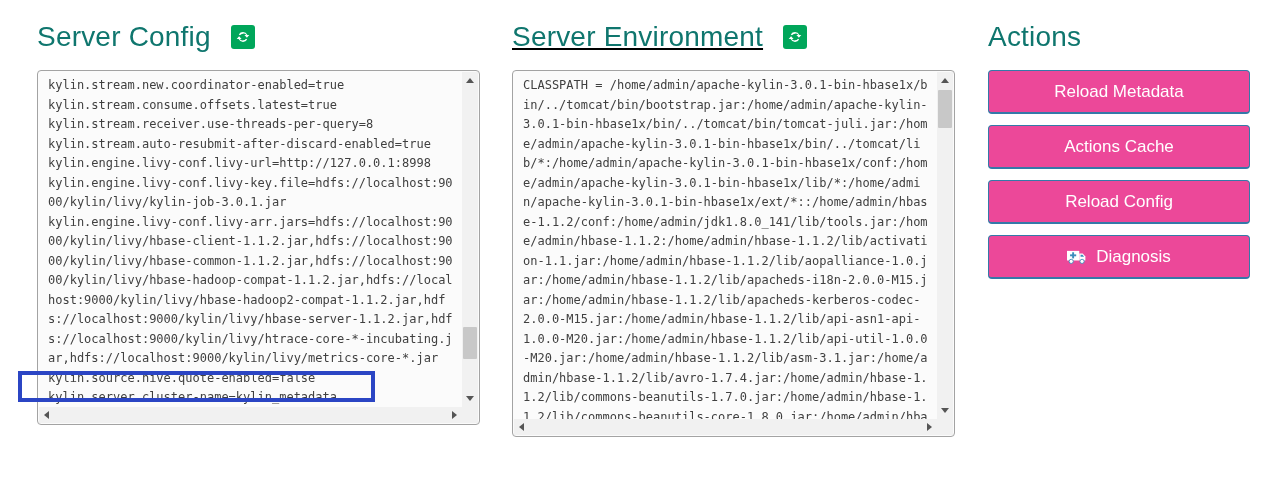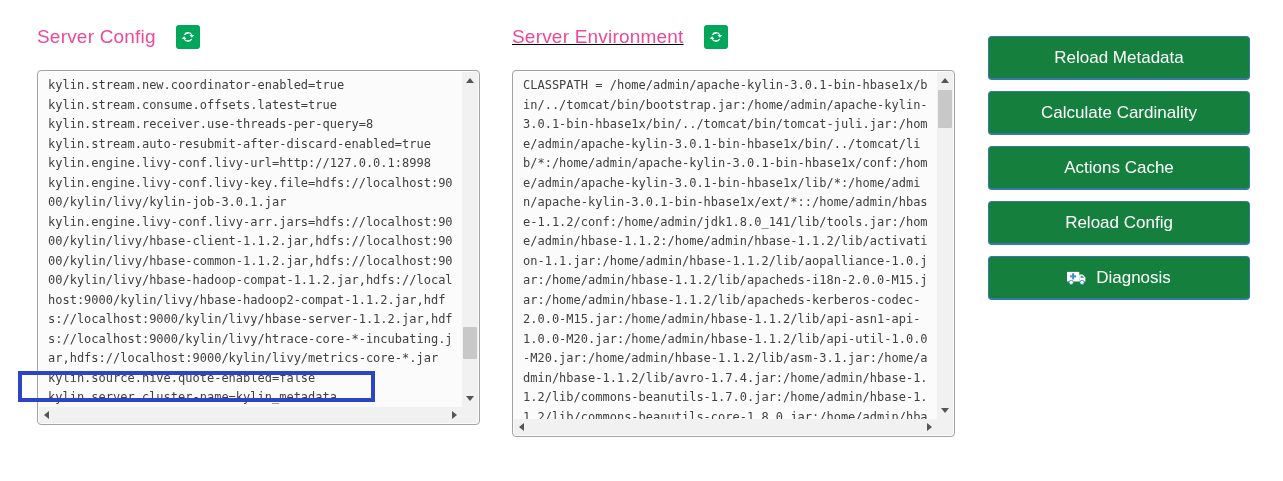--- a/index.html
+++ b/index.html
@@ -4,21 +4,21 @@
 <style>
   * { margin: 0; padding: 0; box-sizing: border-box; }
   html, body { width: 1283px; height: 481px; background: #ffffff; overflow: hidden; }
   body { font-family: "Liberation Sans", sans-serif; position: relative; }
 
   .panel { position: absolute; top: 20px; }
   .panel-config { left: 37px; width: 443px; }
   .panel-env { left: 512px; width: 443px; text-decoration: underline; }
   .panel-actions { left: 988px; width: 262px; }
 
-  .panel-title { font-size: 19px; font-weight: 400; color: #ec4899; letter-spacing: 0.2px;
+  .panel-title { font-size: 28px; font-weight: 400; color: #0f766e; letter-spacing: 0.2px;
                  display: flex; align-items: center; gap: 20px; height: 34px; }
 
   .refresh-btn { width: 24px; height: 24px; border: none; border-radius: 3px;
                  background: #00a65a; display: inline-flex; align-items: center;
                  justify-content: center; cursor: pointer; flex: 0 0 auto; }
   .refresh-btn svg { width: 14px; height: 14px; }
 
   .codebox { position: absolute; left: 0; top: 50px; width: 443px;
              background: #fbfbfb; border: 1px solid #a3a3a3; border-radius: 4px;
              overflow: hidden; }
@@ -42,21 +42,21 @@
   .arrow-up    { left: 4px; top: 6px;    border-left: 4px solid transparent; border-right: 4px solid transparent; border-bottom: 5px solid #555; }
   .arrow-down  { left: 4px; bottom: 6px; border-left: 4px solid transparent; border-right: 4px solid transparent; border-top: 5px solid #555; }
   .arrow-left  { left: 5px; top: 4px;    border-top: 4px solid transparent; border-bottom: 4px solid transparent; border-right: 5px solid #555; }
   .arrow-right { right: 5px; top: 4px;   border-top: 4px solid transparent; border-bottom: 4px solid transparent; border-left: 5px solid #555; }
   .vthumb { position: absolute; left: 1px; width: 14px; background: #c8c8c8; border-radius: 1px; }
   .vthumb-config { bottom: 48px; height: 32px; }
   .vthumb-env { top: 18px; height: 38px; }
 
   .action-btn { display: flex; align-items: center; justify-content: center; gap: 8px;
                 width: 262px; height: 44px; margin-bottom: 11px;
-                background: #15803d; color: #ffffff; font-size: 17px;
+                background: #ec4899; color: #ffffff; font-size: 17px;
                 font-family: "Liberation Sans", sans-serif;
                 border: 1px solid #3579a8; border-bottom-width: 2px;
                 border-radius: 4px; cursor: pointer; }
   .action-btn:first-of-type { margin-top: 2px; }
   .action-btn svg { width: 21px; height: 16px; }
 
   .buttons-col { margin-top: 16px; }
 
   .highlight-rect { position: absolute; left: 18px; top: 371px; width: 357px; height: 31px;
                     border: 4px solid #2b45c4; background: transparent; pointer-events: none;
@@ -149,26 +149,26 @@
     </div>
     <div class="hscroll">
       <span class="arrow arrow-left"></span>
       <span class="arrow arrow-right"></span>
     </div>
     <div class="corner"></div>
   </div>
 </section>
 
 <section class="panel panel-actions">
+  <h1 class="panel-title">
+    <span>Actions</span>
+  </h1>
   <div class="buttons-col">
     <button class="action-btn">
       <span>Reload Metadata</span>
-    </button>
-    <button class="action-btn">
-      <span>Calculate Cardinality</span>
     </button>
     <button class="action-btn">
       <span>Actions Cache</span>
     </button>
     <button class="action-btn">
       <span>Reload Config</span>
     </button>
     <button class="action-btn">
       <span style="display:inline-flex;">
         <svg viewBox="0 0 24 18" aria-hidden="true">

